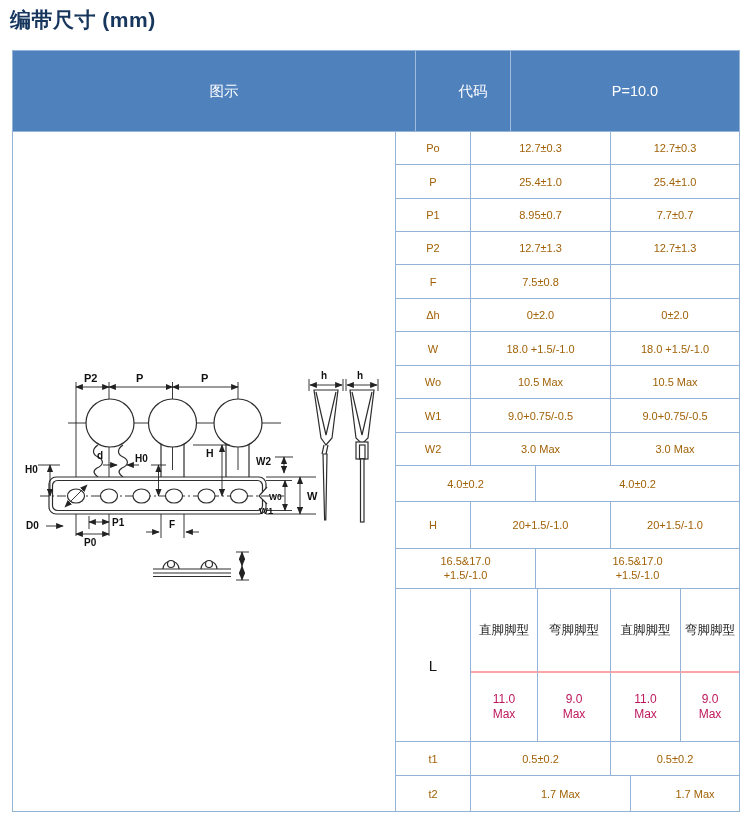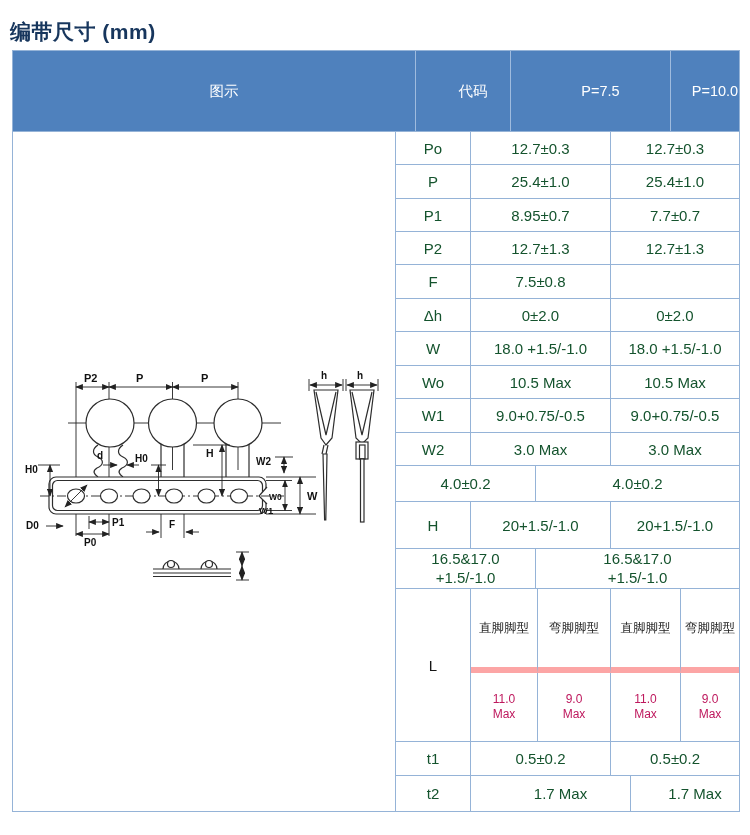--- a/index.html
+++ b/index.html
@@ -1,56 +1,55 @@
 <!DOCTYPE html>
 <html><head>
 <meta charset="utf-8">
 <style>
   html,body{margin:0;padding:0;}
   body{width:750px;height:835px;background:#ffffff;font-family:"Liberation Sans",sans-serif;position:relative;overflow:hidden;}
-  .title{position:absolute;left:10px;top:18px;font-size:21px;font-weight:bold;color:#17365d;letter-spacing:.5px;}
+  .title{position:absolute;left:10px;top:6px;font-size:21px;font-weight:bold;color:#17365d;letter-spacing:.5px;}
   .tbl{position:absolute;left:12px;top:50px;width:728px;border:1px solid #95b3d7;box-sizing:border-box;background:#fff;}
   .tbl *{box-sizing:border-box;}
   .hdr{display:flex;height:81px;background:#4f81bd;color:#fff;border-bottom:1px solid #95b3d7;}
   .hdr>div{display:flex;align-items:center;justify-content:center;font-size:14.5px;border-right:1px solid #9fbbde;margin-left:20px;}
   .hdr>div:last-child{border-right:none;}
   .w-diag{width:383px;}  .w-code{width:75px;}  .w-p75{width:140px;}  .w-p10{flex:1;}
   .tblbody{display:flex;align-items:stretch;}
   .diagcell{width:383px;border-right:1px solid #95b3d7;position:relative;background:#fff;}
   .rows{flex:1;display:flex;flex-direction:column;}
   .r{display:flex;border-bottom:1px solid #95b3d7;}
-  .r>div{display:flex;align-items:center;justify-content:center;font-size:15px;color:#14532d;}
+  .r>div{display:flex;align-items:center;justify-content:center;font-size:11px;color:#a16207;}
   .c-code{width:75px;border-right:1px solid #95b3d7;}
   .c-v1{width:140px;border-right:1px solid #95b3d7;}
   .c-v2{flex:1;}
   .preline{white-space:pre-line;text-align:center;line-height:1.22;font-size:13.5px;}
   .lblock{display:flex;height:153px;border-bottom:1px solid #95b3d7;}
   .lgrid{flex:1;display:grid;grid-template-columns:67px 73px 70px 1fr;grid-template-rows:84px 1fr;}
-  .lgrid>div{display:flex;align-items:center;justify-content:center;border-right:1px solid #95b3d7;border-bottom:6px solid #fca5a5;}
+  .lgrid>div{display:flex;align-items:center;justify-content:center;border-right:1px solid #95b3d7;border-bottom:2px solid #fca5a5;}
   .lgrid>div:nth-child(4n){border-right:none;}
   .lgrid>div:nth-child(n+5){border-bottom:none;}
   .lsub{font-size:12.5px;color:#222;}
   .lval{white-space:pre-line;text-align:center;line-height:1.25;font-size:12px;color:#be185d;}
   .trow:last-child{border-bottom:none;gap:20px;}
   svg text{fill:#111;font-family:"Liberation Sans",sans-serif;font-weight:bold;}
   .dln{stroke:#222;stroke-width:0.9;fill:none;}
   .oln{stroke:#2d2d2d;stroke-width:1.2;fill:none;}
   .ofl{stroke:#2d2d2d;stroke-width:1.2;fill:#ffffff;}
 </style>
 </head>
 <body>
 
 <div class="title">编带尺寸 (mm)</div>
 
 <div class="tbl">
 
   <div class="hdr">
     <div class="w-diag">图示</div>
     <div class="w-code">代码</div>
-    <div class="w-p75">P=7.5</div>
     <div class="w-p10">P=10.0</div>
   </div>
 
   <div class="tblbody">
 
     <div class="diagcell">
       <svg width="381" height="679" viewBox="0 0 381 679" style="position:absolute;left:0;top:0;">
         <defs>
           <marker id="m" viewBox="0 0 10 8" refX="9" refY="4" markerWidth="8.5" markerHeight="7" orient="auto-start-reverse">
             <path d="M0,0 L10,4 L0,8 z" fill="#222"></path>

